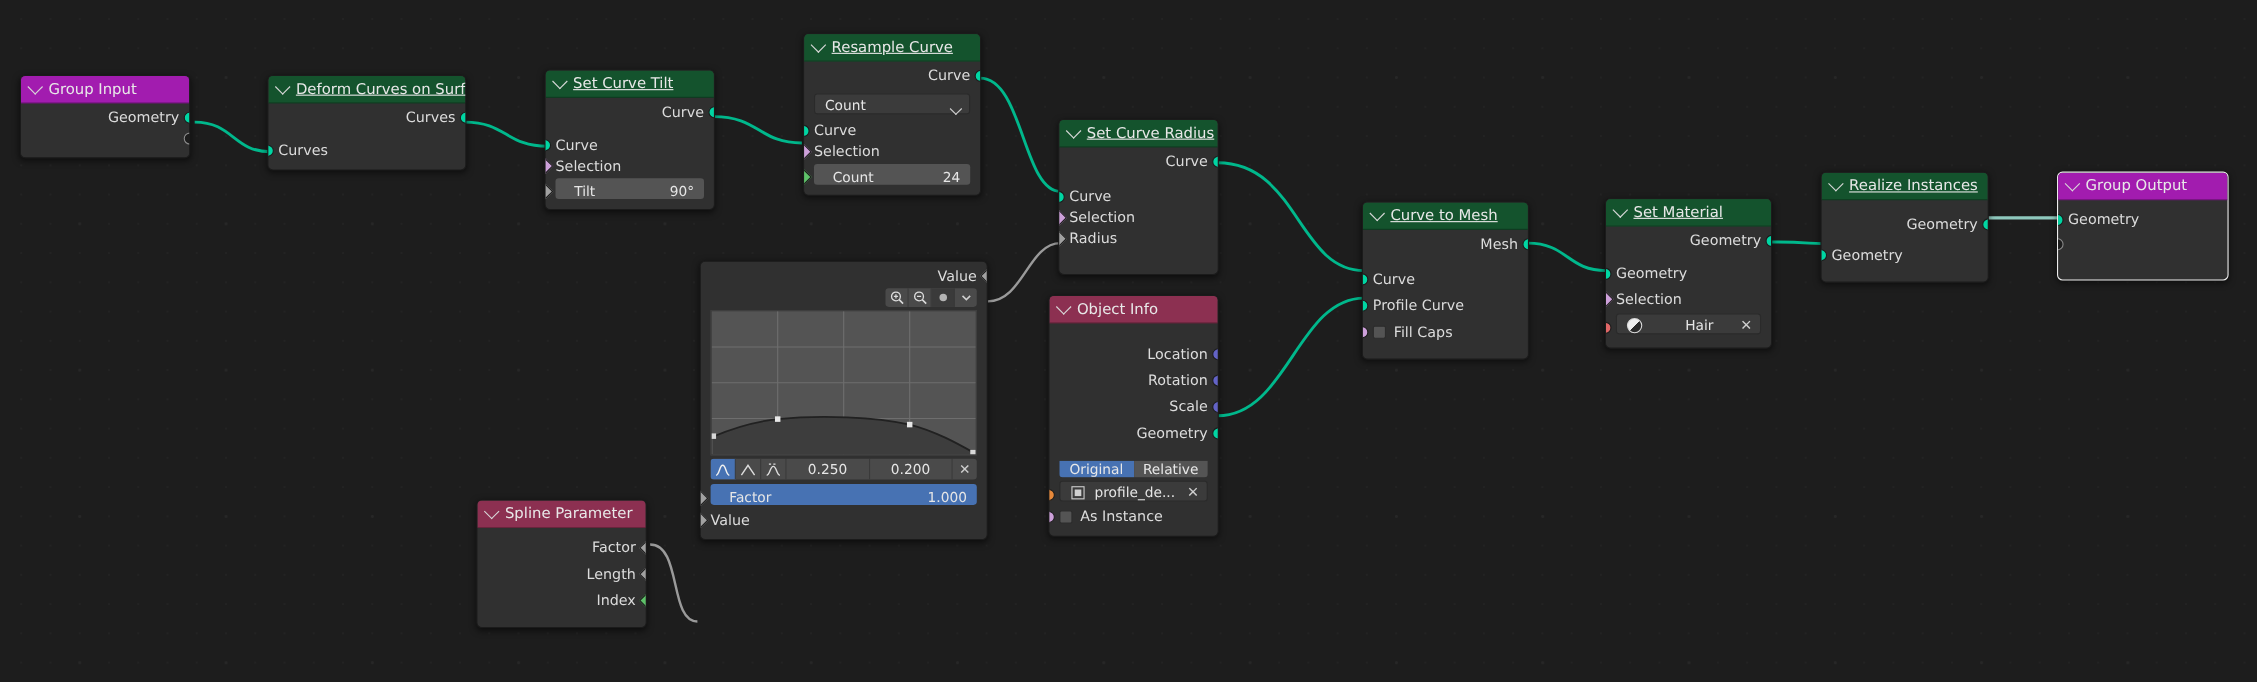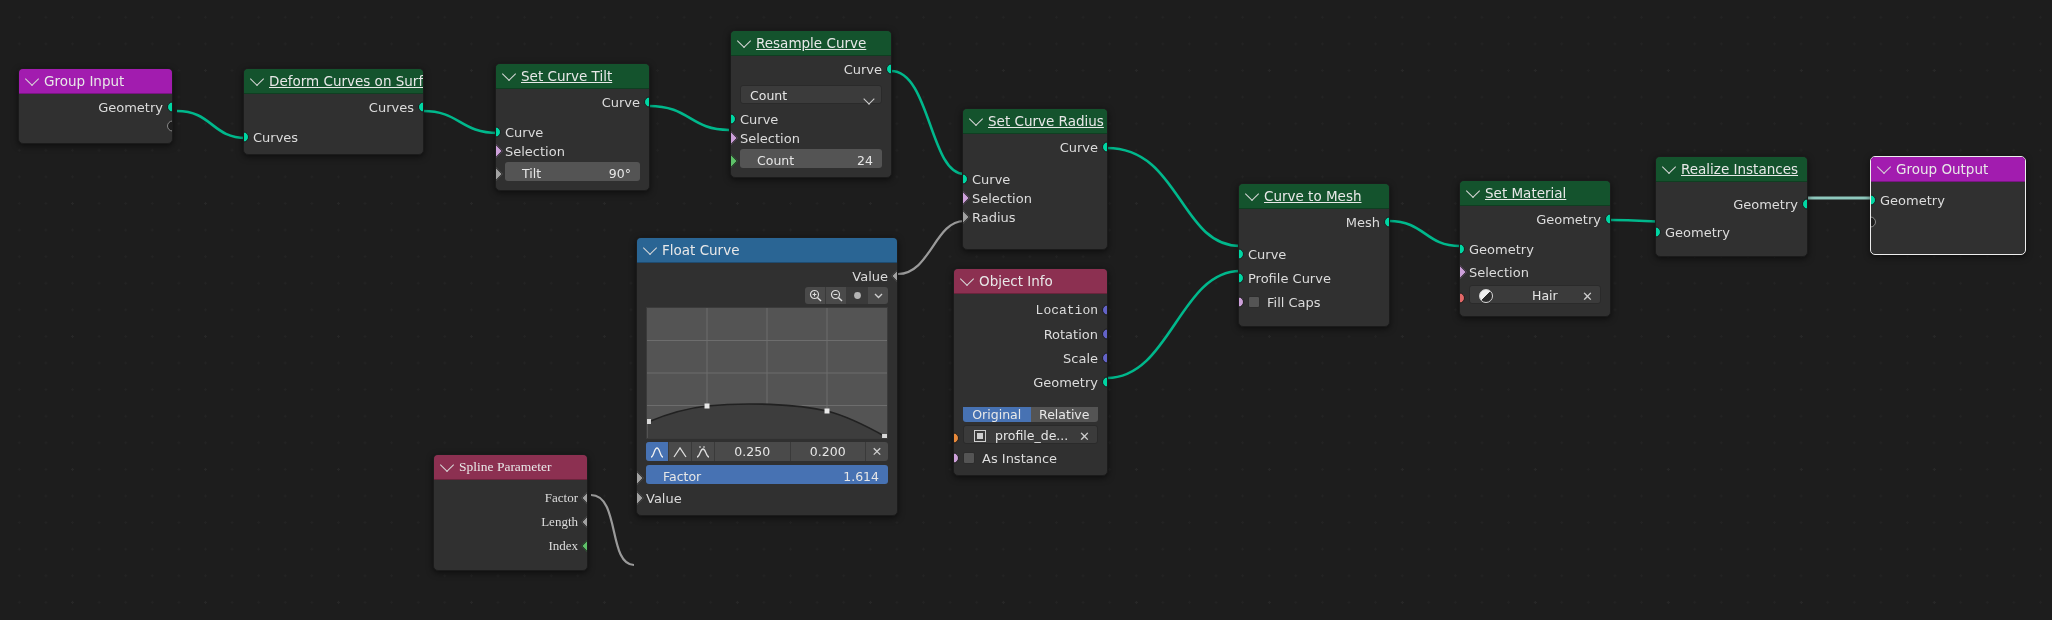--- a/index.html
+++ b/index.html
@@ -313,24 +313,20 @@
       <span>Selection</span>
     </div>
     <div class="row in">
       <span class="sock field gray left"></span>
       <span>Radius</span>
     </div>
   </div>
 </div>
 
 <div class="node" style="left:636px;top:237px;width:262px;">
-  <div class="hdr hdr-blue">
-    <span class="chev"></span>
-    <span>Float Curve</span>
-  </div>
   <div class="body">
     <div class="row out">
       <span>Value</span>
       <span class="sock field gray right"></span>
     </div>
 
     <div class="curvetools">
       <div class="grp">
         <div class="btn">
           <svg width="13" height="13" viewBox="0 0 13 13">
@@ -402,32 +398,32 @@
       </div>
       <div class="num">0.250</div>
       <div class="num">0.200</div>
       <div class="x">✕</div>
     </div>
 
     <div style="position:relative;">
       <span class="sock field gray" style="left:-5.5px;top:13px;"></span>
       <div class="widget blue" style="margin-top:4px;">
         <span class="lbl">Factor</span>
-        <span class="val">1.614</span>
+        <span class="val">1.000</span>
       </div>
     </div>
 
     <div class="row in" style="margin-top:5px;">
       <span class="sock field gray left"></span>
       <span>Value</span>
     </div>
   </div>
 </div>
 
-<div class="node" style="left:433px;top:454px;width:155px;font-family:Liberation Serif, serif;">
+<div class="node" style="left:433px;top:454px;width:155px;">
   <div class="hdr hdr-input">
     <span class="chev"></span>
     <span>Spline Parameter</span>
   </div>
   <div class="body" style="padding-bottom:14px;">
     <div class="row out" style="margin-top:6px;">
       <span>Factor</span>
       <span class="sock field gray right"></span>
     </div>
     <div class="row out" style="margin-top:6px;">
@@ -440,21 +436,21 @@
     </div>
   </div>
 </div>
 
 <div class="node" style="left:953px;top:268px;width:155px;">
   <div class="hdr hdr-input">
     <span class="chev"></span>
     <span>Object Info</span>
   </div>
   <div class="body">
-    <div class="row out" style="margin-top:4px;font-family:Liberation Mono, monospace;">
+    <div class="row out" style="margin-top:16px;">
       <span>Location</span>
       <span class="sock vector right"></span>
     </div>
     <div class="row out" style="margin-top:6px;">
       <span>Rotation</span>
       <span class="sock vector right"></span>
     </div>
     <div class="row out" style="margin-top:6px;">
       <span>Scale</span>
       <span class="sock vector right"></span>

